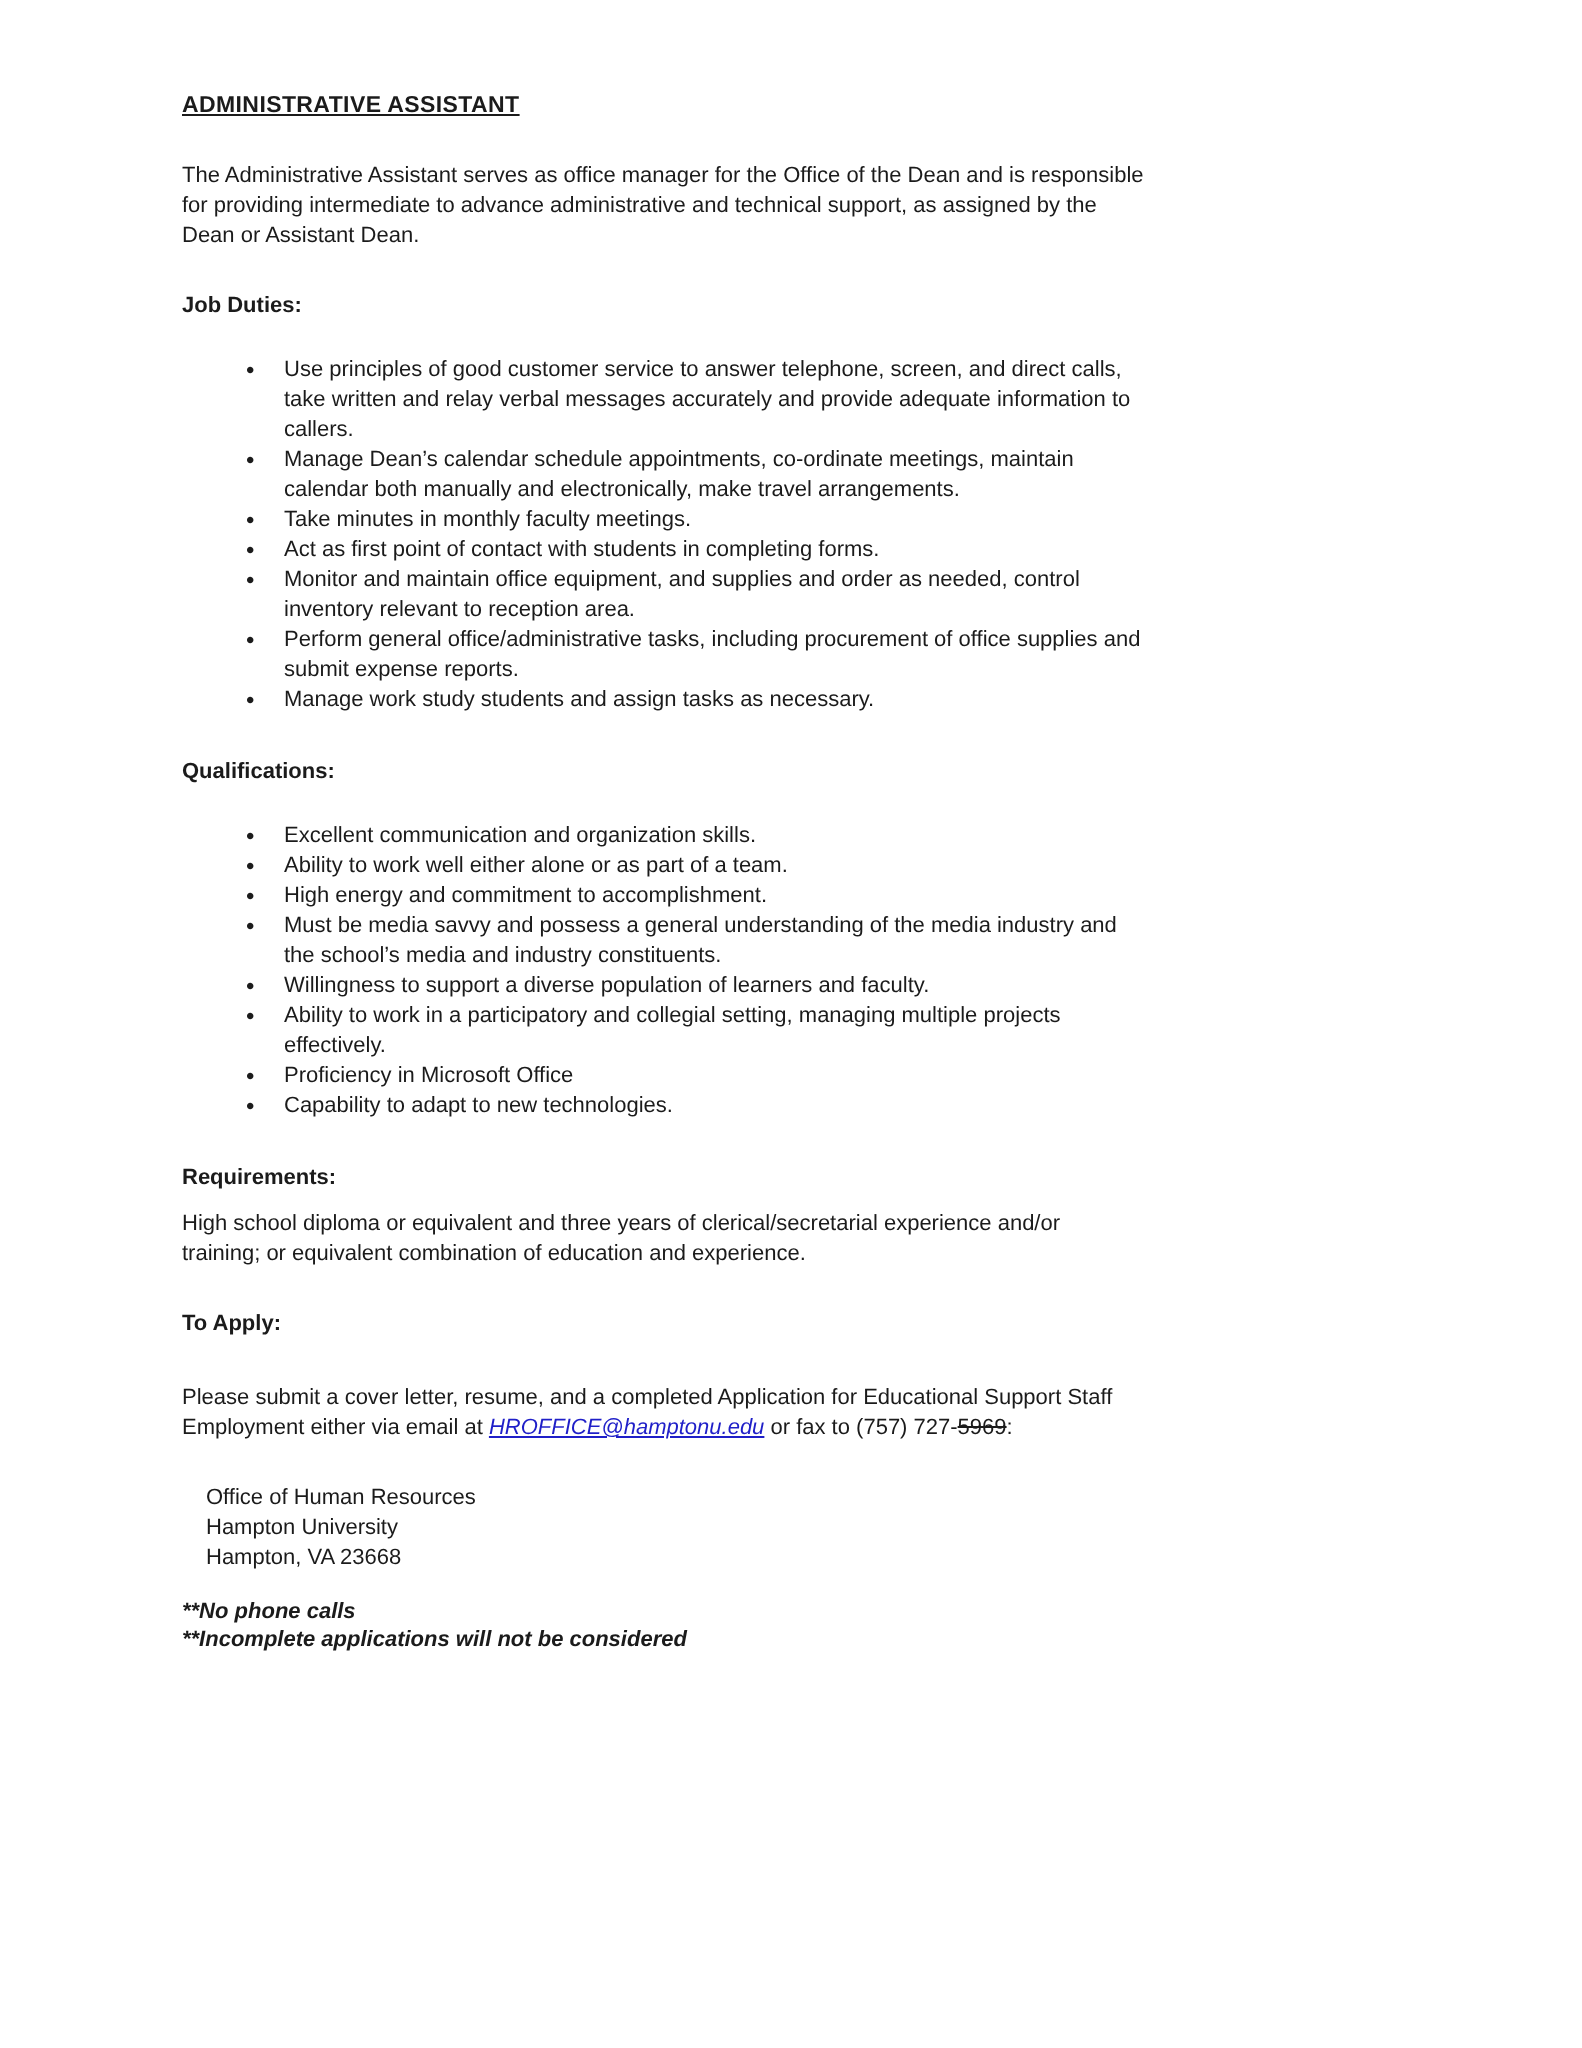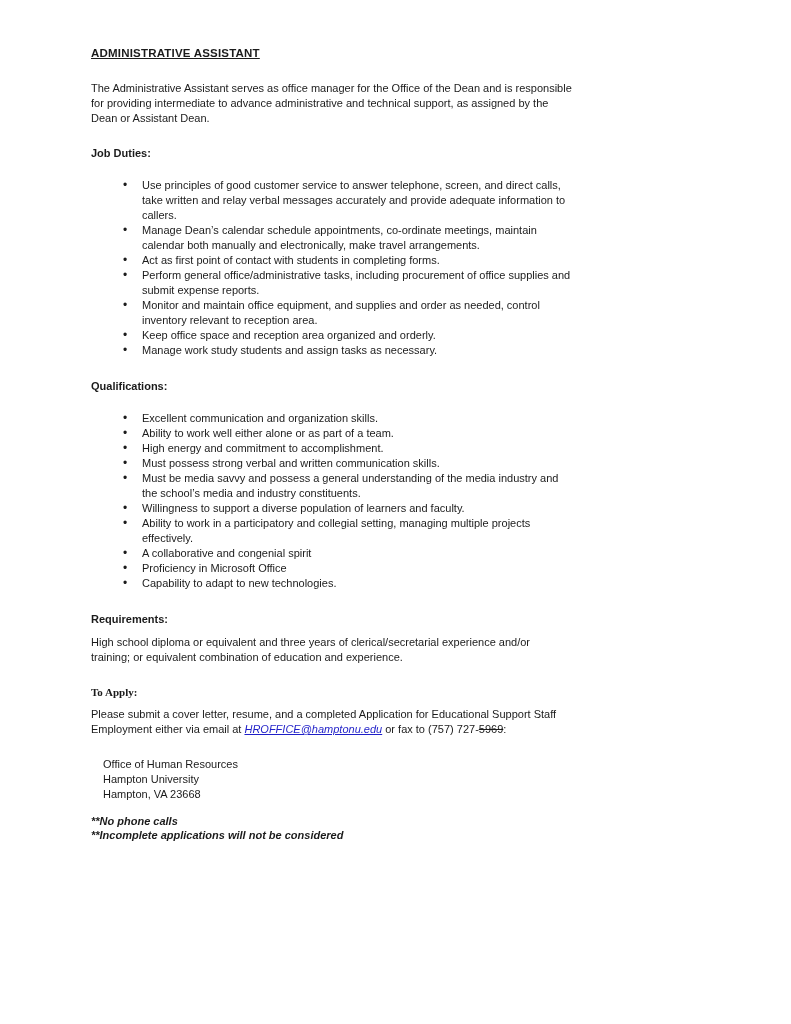--- a/index.html
+++ b/index.html
@@ -32,21 +32,21 @@
     margin: 0 0 20px 0;
     max-width: 612px;
   }
   h2.section-heading {
     font-size: 11px;
     line-height: 15px;
     font-weight: bold;
     margin: 0 0 17px 0;
   }
   h2.tight { margin-bottom: 8px; }
-  h2.roomy { margin-bottom: 7px; font-family: Liberation Serif, serif; }
+  h2.roomy { margin-bottom: 22px; }
   ul.bullets {
     list-style: none;
     margin: 0 0 21px 30px;
     padding: 0;
     max-width: 580px;
   }
   ul.bullets li {
     position: relative;
     padding-left: 21px;
     margin: 0;
@@ -84,50 +84,48 @@
 
   <p class="para">The Administrative Assistant serves as office manager for the Office of the Dean and is responsible for providing intermediate to advance administrative and technical support, as assigned by the Dean or Assistant Dean.</p>
 
   <h2 class="section-heading">Job Duties:</h2>
   <ul class="bullets">
 
       <li><span>Use principles of good customer service to answer telephone, screen, and direct calls, take written and relay verbal messages accurately and provide adequate information to callers.</span></li>
 
       <li><span>Manage Dean’s calendar schedule appointments, co-ordinate meetings, maintain calendar both manually and electronically, make travel arrangements.</span></li>
 
+      <li><span>Take minutes in monthly faculty meetings.</span></li>
 
       <li><span>Act as first point of contact with students in completing forms.</span></li>
 
+      <li><span>Monitor and maintain office equipment, and supplies and order as needed, control inventory relevant to reception area.</span></li>
+
       <li><span>Perform general office/administrative tasks, including procurement of office supplies and submit expense reports.</span></li>
 
-      <li><span>Monitor and maintain office equipment, and supplies and order as needed, control inventory relevant to reception area.</span></li>
-
-      <li><span>Keep office space and reception area organized and orderly.</span></li>
 
       <li><span>Manage work study students and assign tasks as necessary.</span></li>
     </ul>
 
   <h2 class="section-heading">Qualifications:</h2>
   <ul class="bullets">
 
       <li><span>Excellent communication and organization skills.</span></li>
 
       <li><span>Ability to work well either alone or as part of a team.</span></li>
 
       <li><span>High energy and commitment to accomplishment.</span></li>
 
-      <li><span>Must possess strong verbal and written communication skills.</span></li>
 
       <li><span>Must be media savvy and possess a general understanding of the media industry and the school’s media and industry constituents.</span></li>
 
       <li><span>Willingness to support a diverse population of learners and faculty.</span></li>
 
       <li><span>Ability to work in a participatory and collegial setting, managing multiple projects effectively.</span></li>
 
-      <li><span>A collaborative and congenial spirit</span></li>
 
       <li><span>Proficiency in Microsoft Office</span></li>
 
       <li><span>Capability to adapt to new technologies.</span></li>
     </ul>
 
   <h2 class="section-heading tight" style="margin-top:8px;">Requirements:</h2>
   <p class="para req-para">High school diploma or equivalent and three years of clerical/secretarial experience and/or training; or equivalent combination of education and experience.</p>
 
   <h2 class="section-heading roomy">To Apply:</h2>

